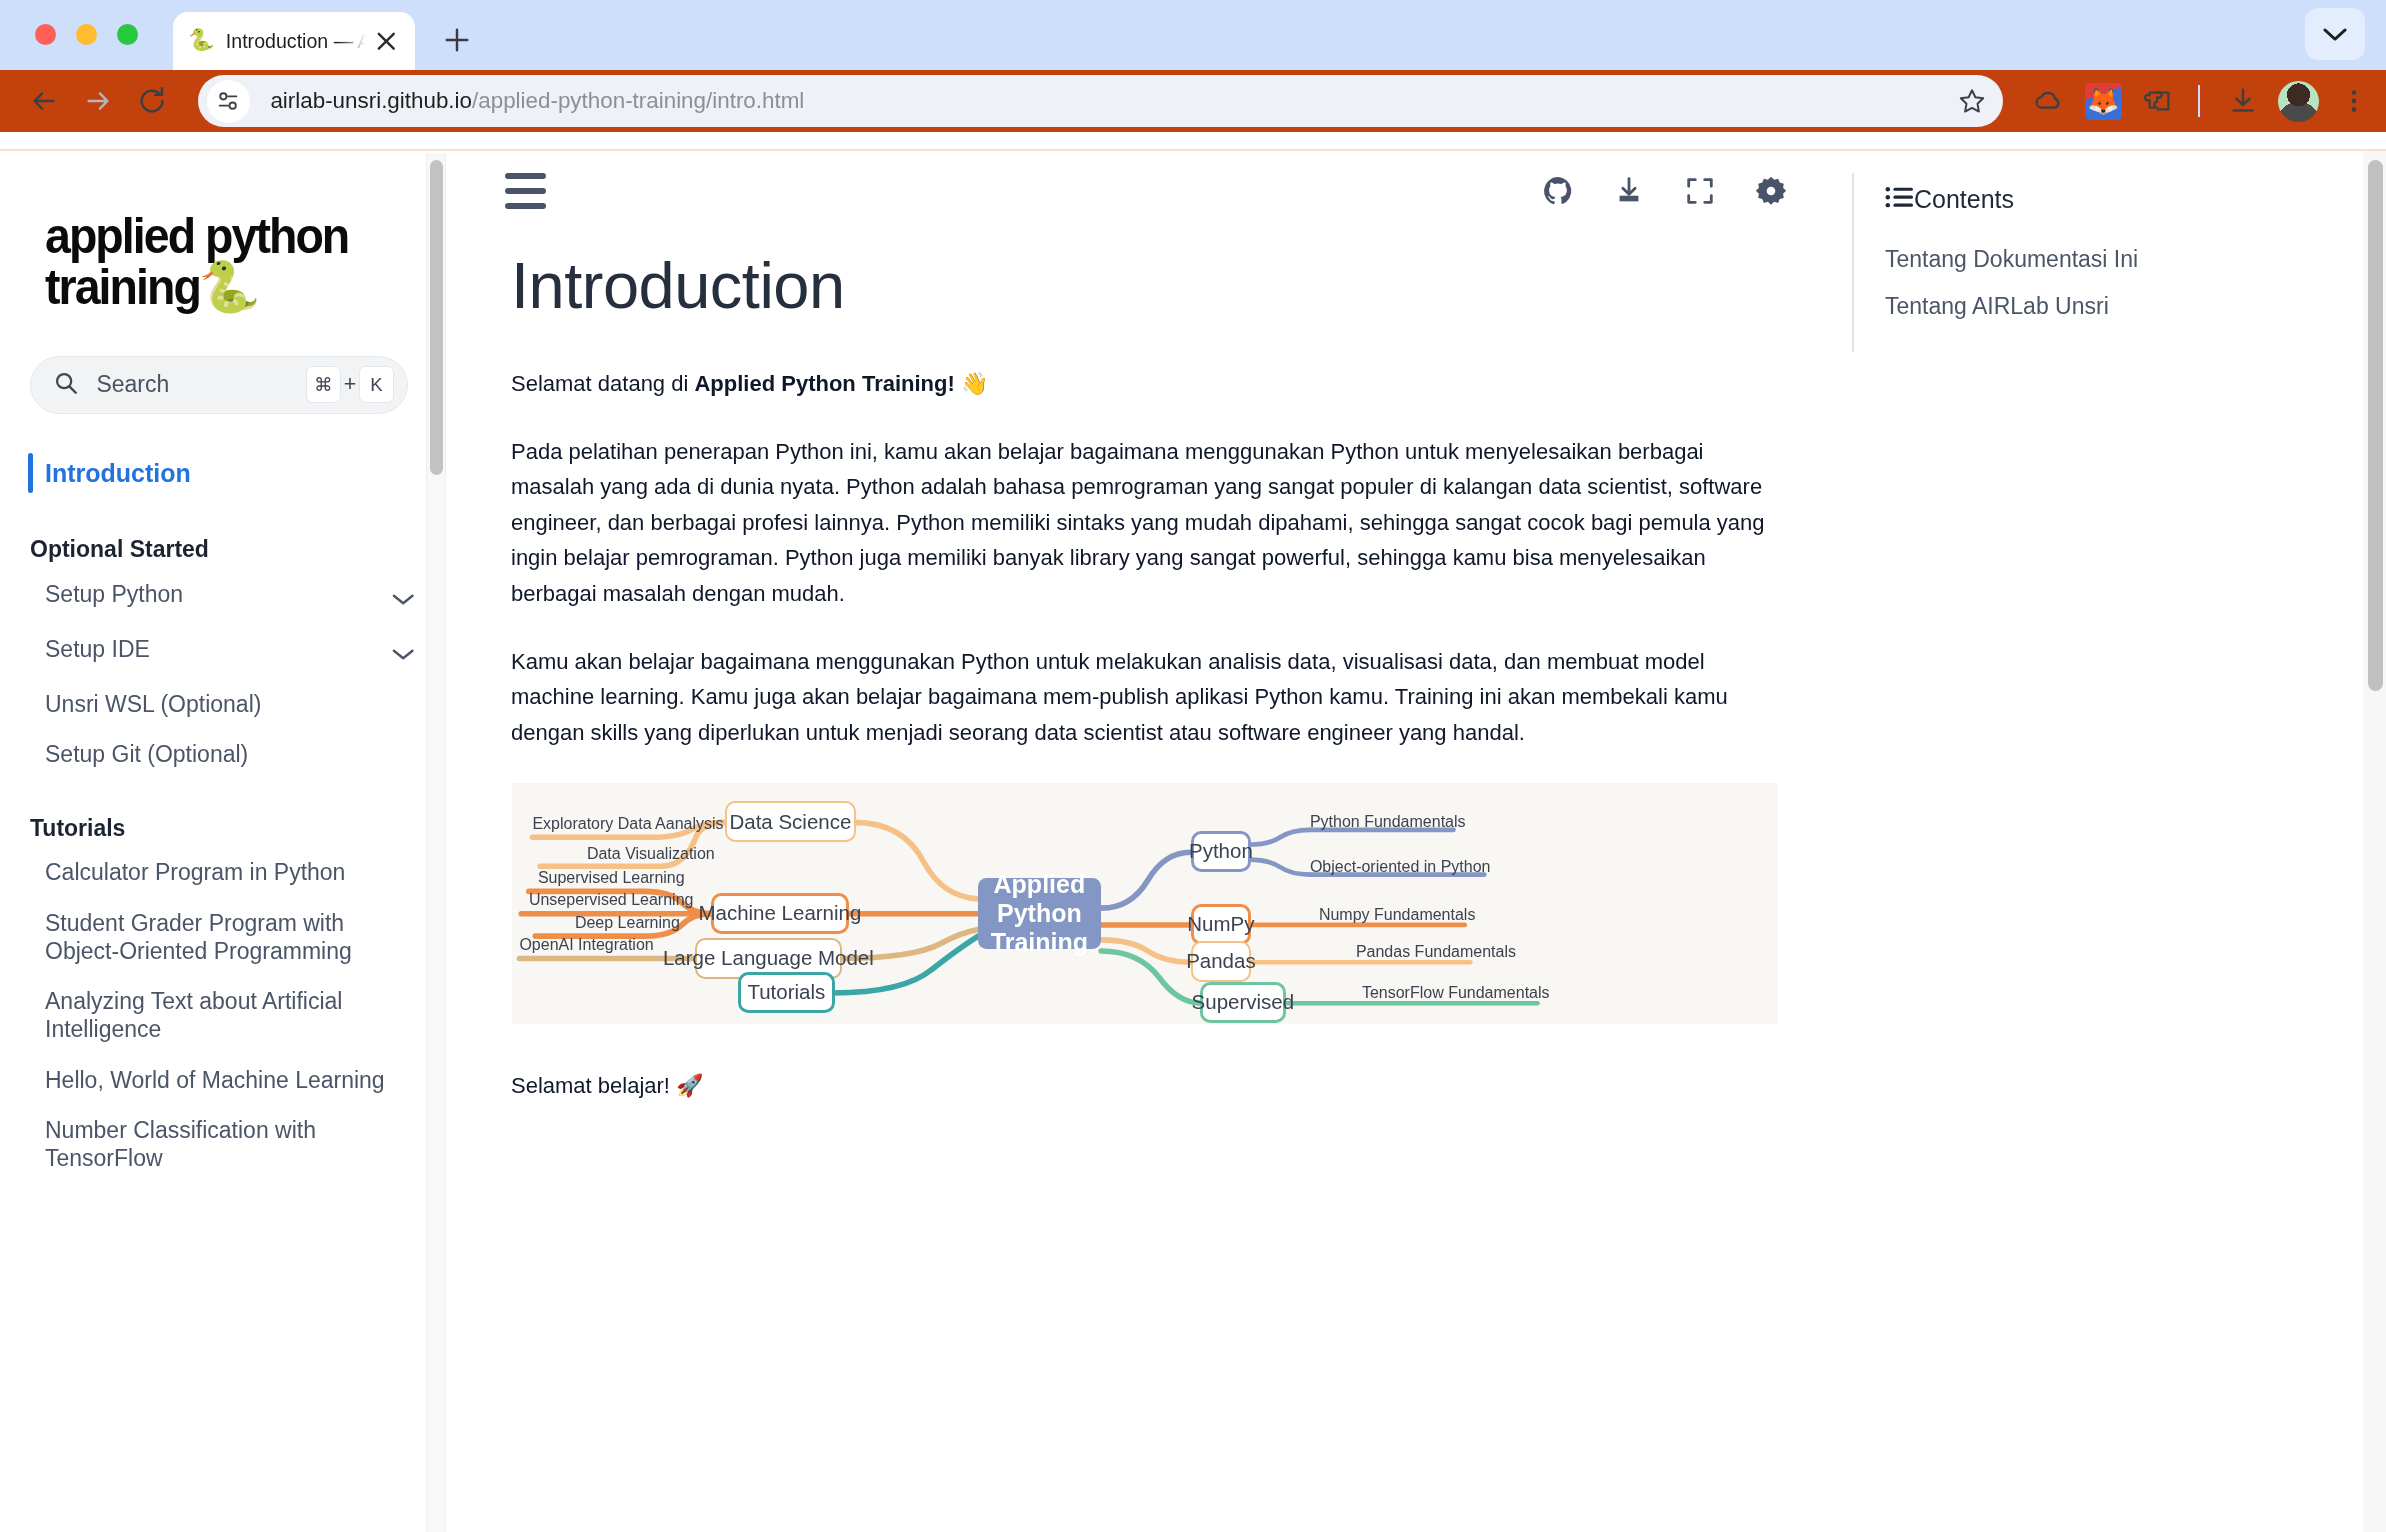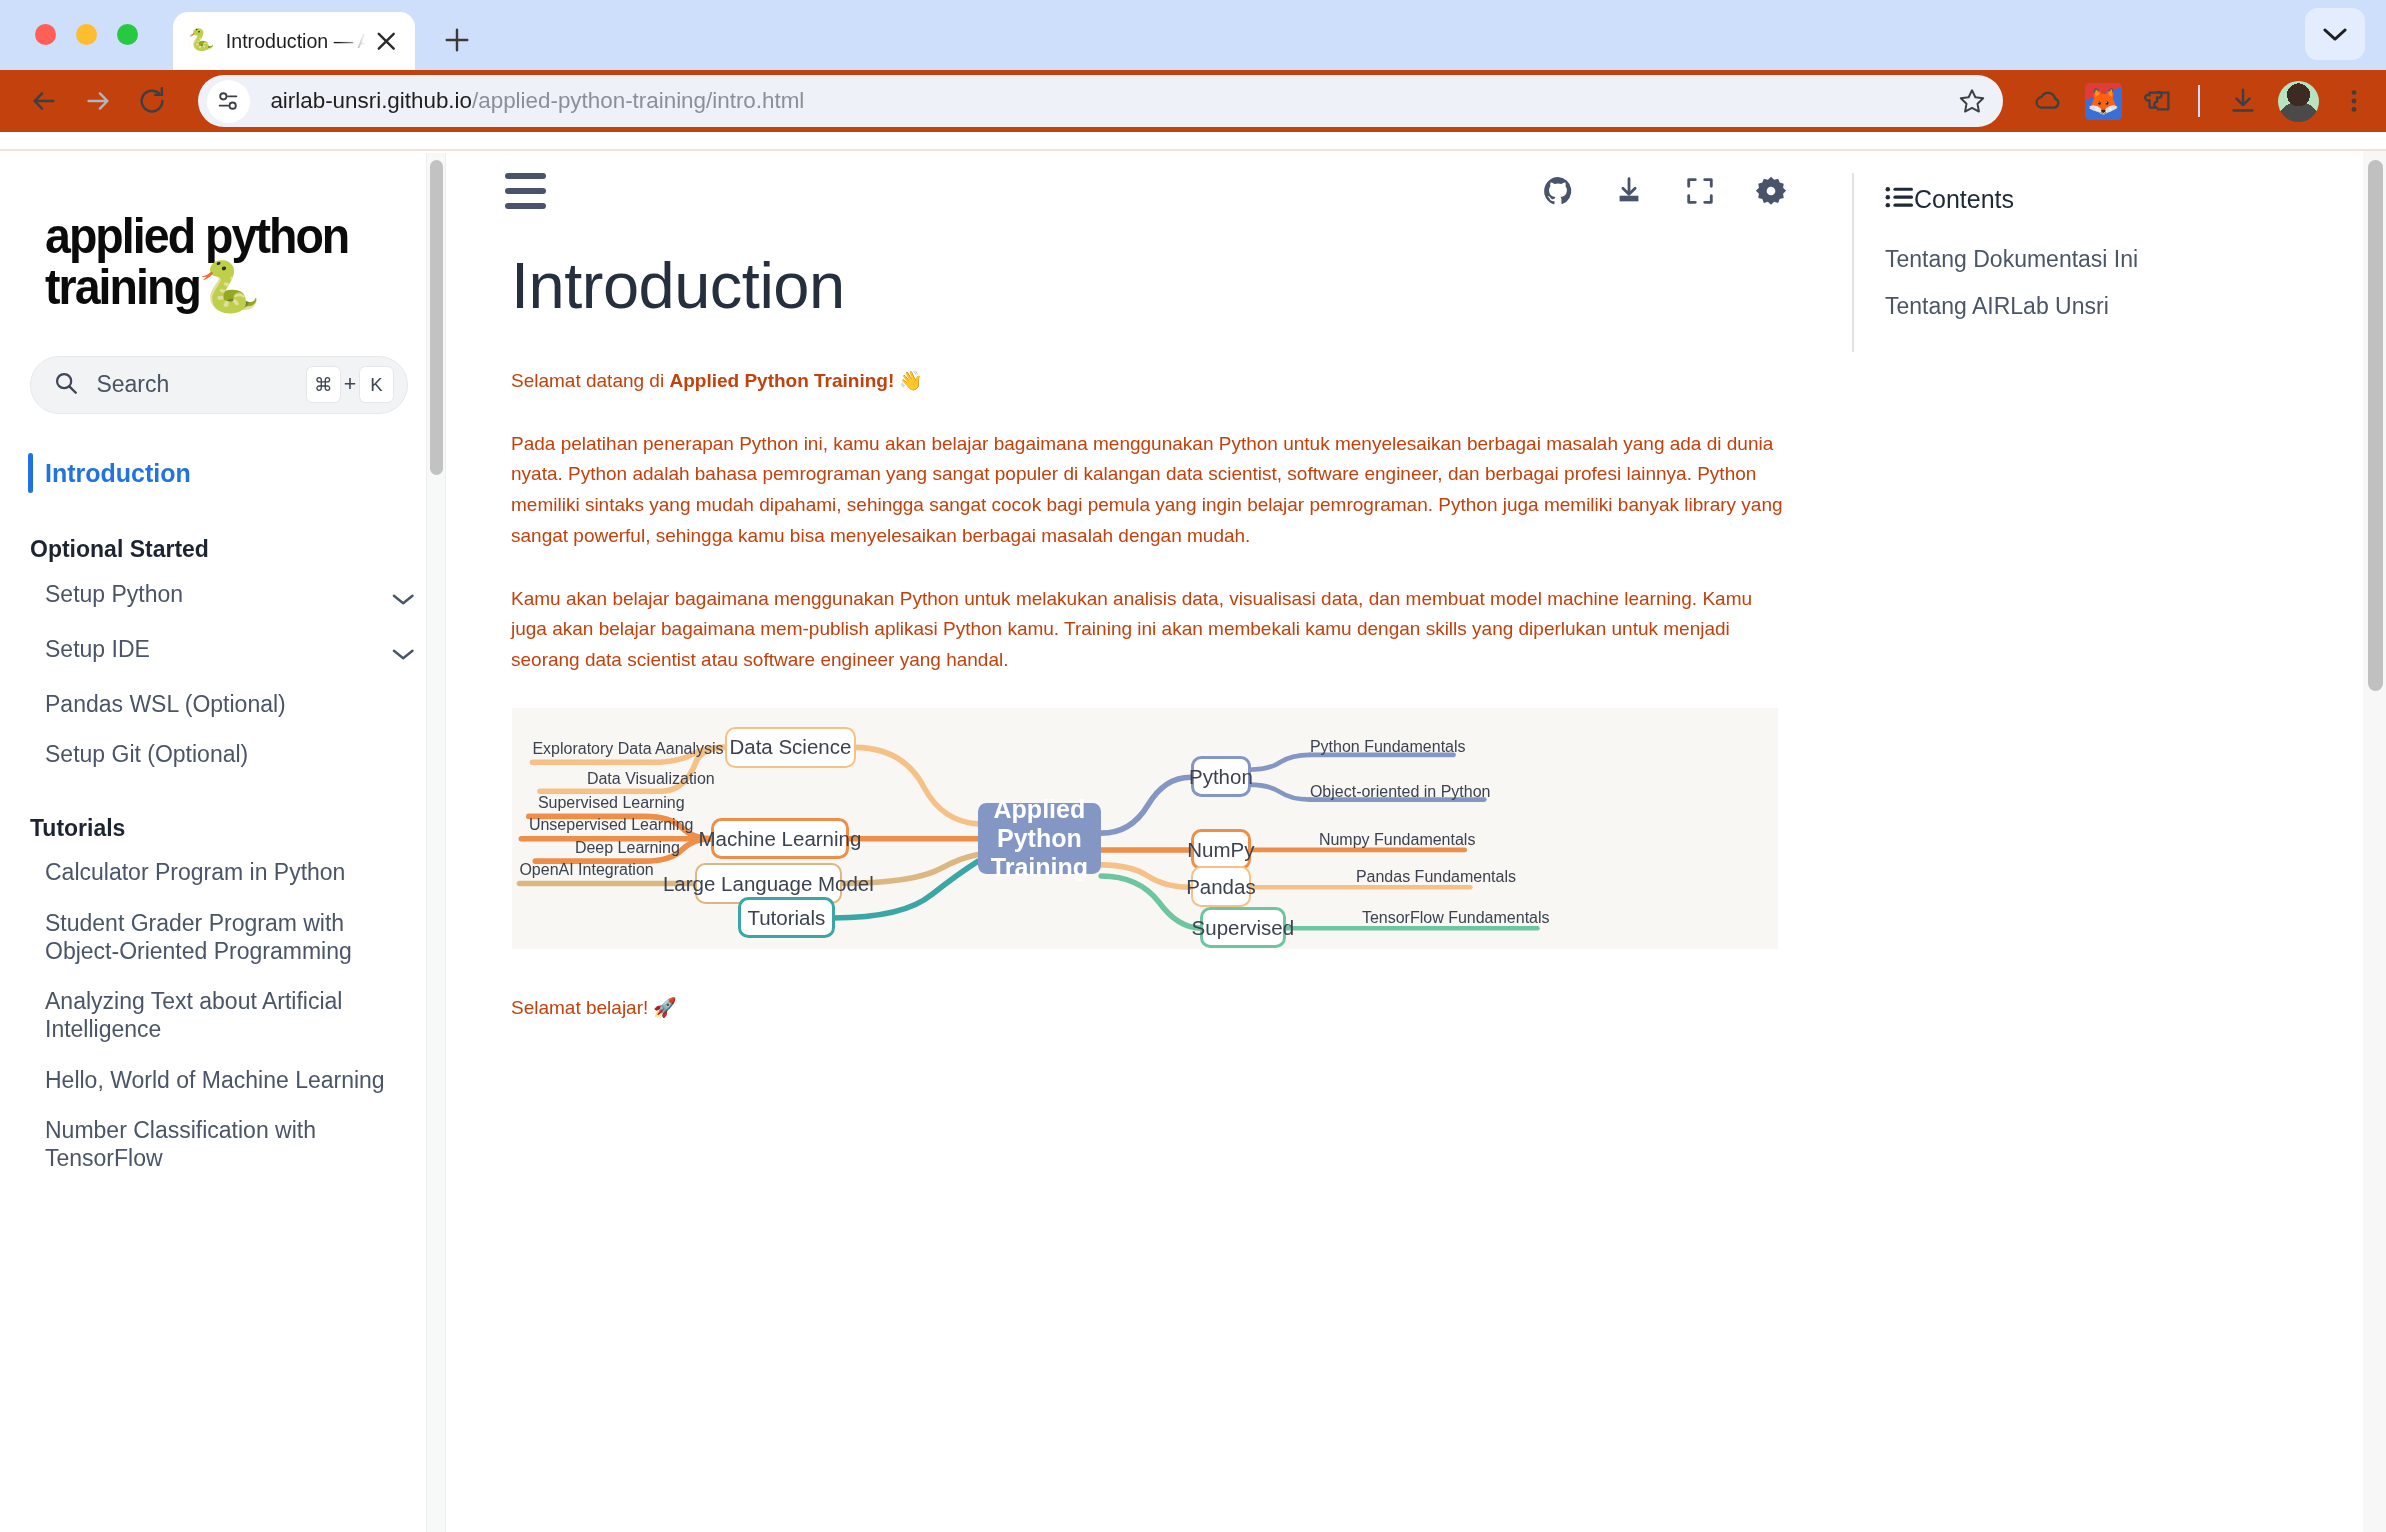--- a/index.html
+++ b/index.html
@@ -234,21 +234,21 @@
   .burger span { display: block; height: 6.5px; border-radius: 3.7px; background: #49546a; }
   .mt-right { margin-left: auto; display: flex; align-items: center; gap: 34px; }
   .mt-icon { width: 37px; height: 37px; display: flex; align-items: center; justify-content: center; }
 
   .article { padding: 17px 62px 0 45px; }
   h1.page-title {
     font-size: 65px; font-weight: 400; color: #262f3e;
     letter-spacing: -0.5px; margin-bottom: 43px;
   }
   .article p {
-    font-size: 19px; line-height: 1.62; color: #c2410c;
+    font-size: 22px; line-height: 1.62; color: #0f172a;
     margin-bottom: 32px;
   }
   .article p b { font-weight: 700; }
 
   
   .mindmap {
     position: relative;
     width: 1266px; height: 241px;
     background: #f9f7f3;
     margin: 7.5px 0 0 0.9px;
@@ -448,21 +448,21 @@
                 <path d="M2 3 L12 11 L22 3" stroke="#4a5567" stroke-width="2.6" fill="none" stroke-linecap="round" stroke-linejoin="round"></path>
               </svg></span>
         </div>
         <div class="nav-item">
           <span class="lbl">Setup IDE</span>
           <span class="chev"><svg width="22.4" height="13" viewBox="0 0 24 14">
                 <path d="M2 3 L12 11 L22 3" stroke="#4a5567" stroke-width="2.6" fill="none" stroke-linecap="round" stroke-linejoin="round"></path>
               </svg></span>
         </div>
         <div class="nav-item">
-          <span class="lbl">Pandas WSL (Optional)</span>
+          <span class="lbl">Unsri WSL (Optional)</span>
         </div>
         <div class="nav-item">
           <span class="lbl">Setup Git (Optional)</span>
         </div>
 
         <div class="nav-heading">Tutorials</div>
         <div class="nav-item">
           <span class="lbl">Calculator Program in Python</span>
         </div>
         <div class="nav-item">

